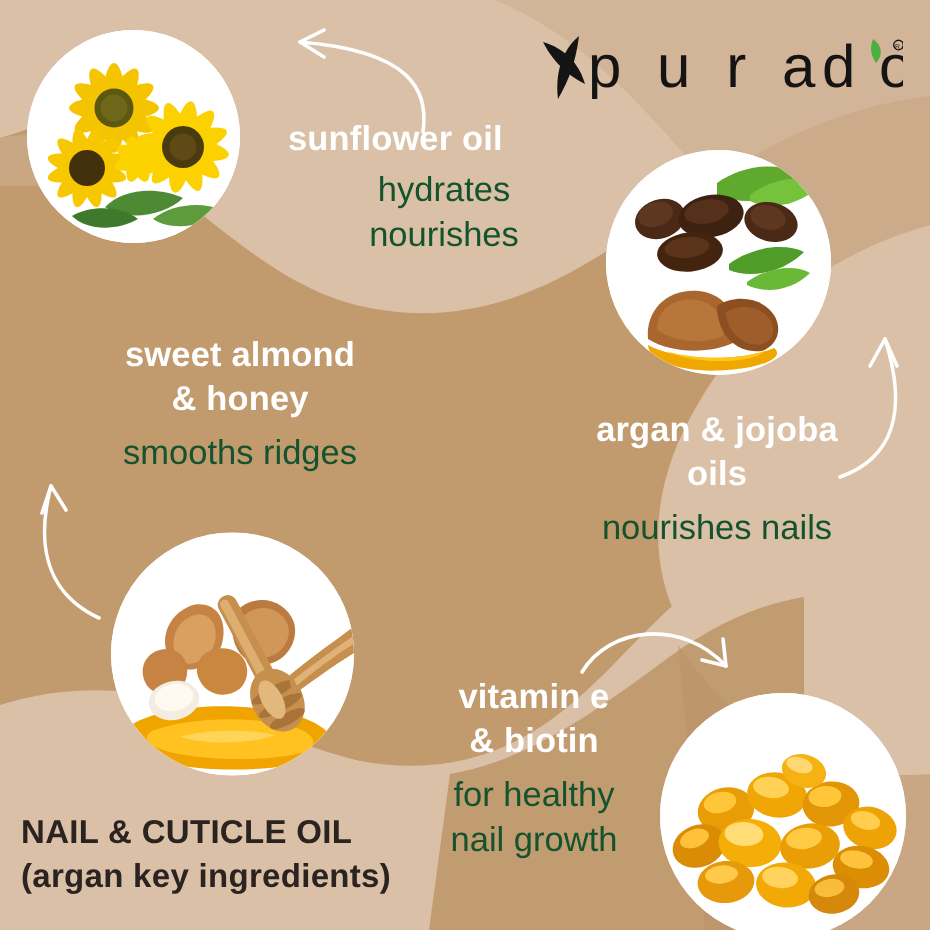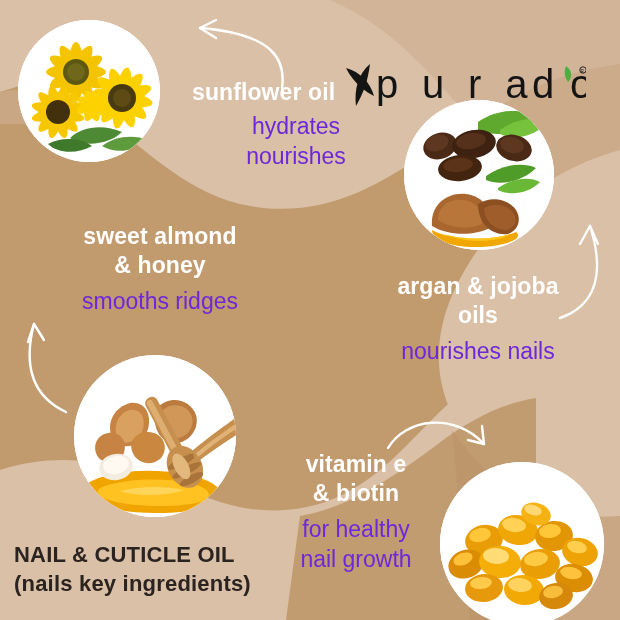--- a/index.html
+++ b/index.html
@@ -27,38 +27,38 @@
   }
   .photo svg{display:block;width:100%;height:100%;}
 
   #photo-sunflower{left:18px;top:20px;width:142px;height:142px;}
   #photo-argan{left:404px;top:100px;width:150px;height:150px;}
   #photo-almond{left:74px;top:355px;width:162px;height:162px;}
   #photo-vitamin{left:440px;top:462px;width:164px;height:164px;}
 
   
   #logo{
-    position:absolute;left:344px;top:22px;width:242px;height:44px;margin-top:40px;
+    position:absolute;left:360px;top:22px;width:242px;height:44px;
   }
   #logo svg{display:block;}
 
   
   .block{position:absolute;color:#ffffff;}
   .title{
     font-weight:bold;
     font-size:23px;
     line-height:29px;
     letter-spacing:.1px;
     color:#ffffff;
   }
   .sub{
     font-weight:normal;
     font-size:23px;
     line-height:30px;
-    color:#6d28d9;
+    color:#14532d;
   }
 
   #block-sunflower{left:186px;top:78px;width:220px;text-align:center;}
   #block-sunflower .title{text-align:left;padding-left:6px;}
   #block-sunflower .sub{margin-top:4px;}
 
   #block-almond{left:34px;top:222px;width:252px;text-align:center;}
   #block-almond .sub{margin-top:6px;}
 
   #block-argan{left:352px;top:272px;width:252px;text-align:center;}
@@ -354,16 +354,16 @@
   <div class="block" id="block-argan">
     <div class="title">
       <div>argan &amp; jojoba</div>
       <div>oils</div>
     </div>
     <div class="sub">nourishes nails</div>
   </div>
 
   <div id="footer">
     <span class="line">NAIL &amp; CUTICLE OIL</span>
-    <span class="line">(nails key ingredients)</span>
+    <span class="line">(argan key ingredients)</span>
   </div>
 
 </div>
 
 </body></html>

